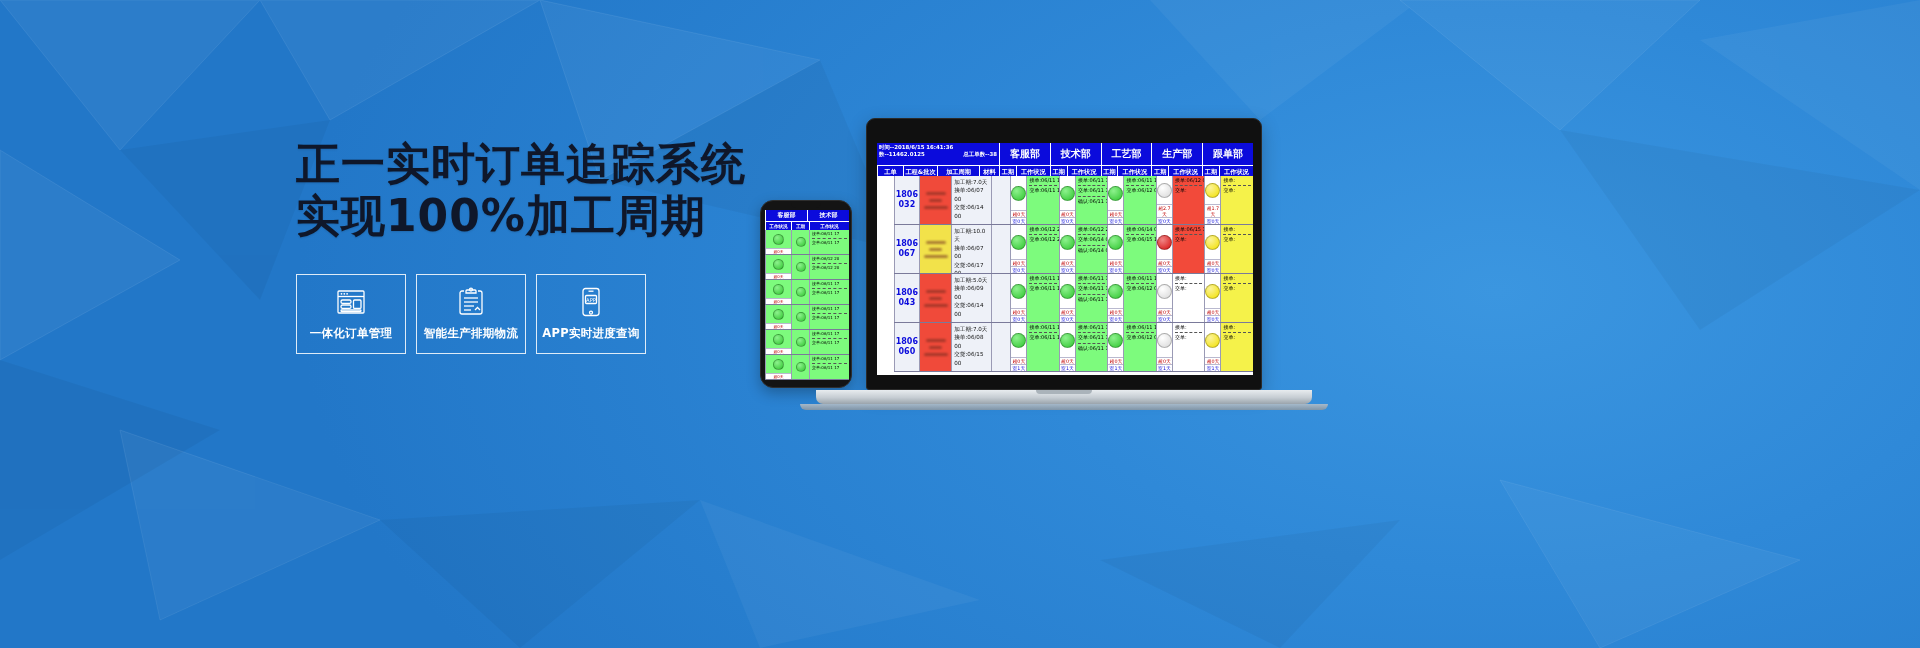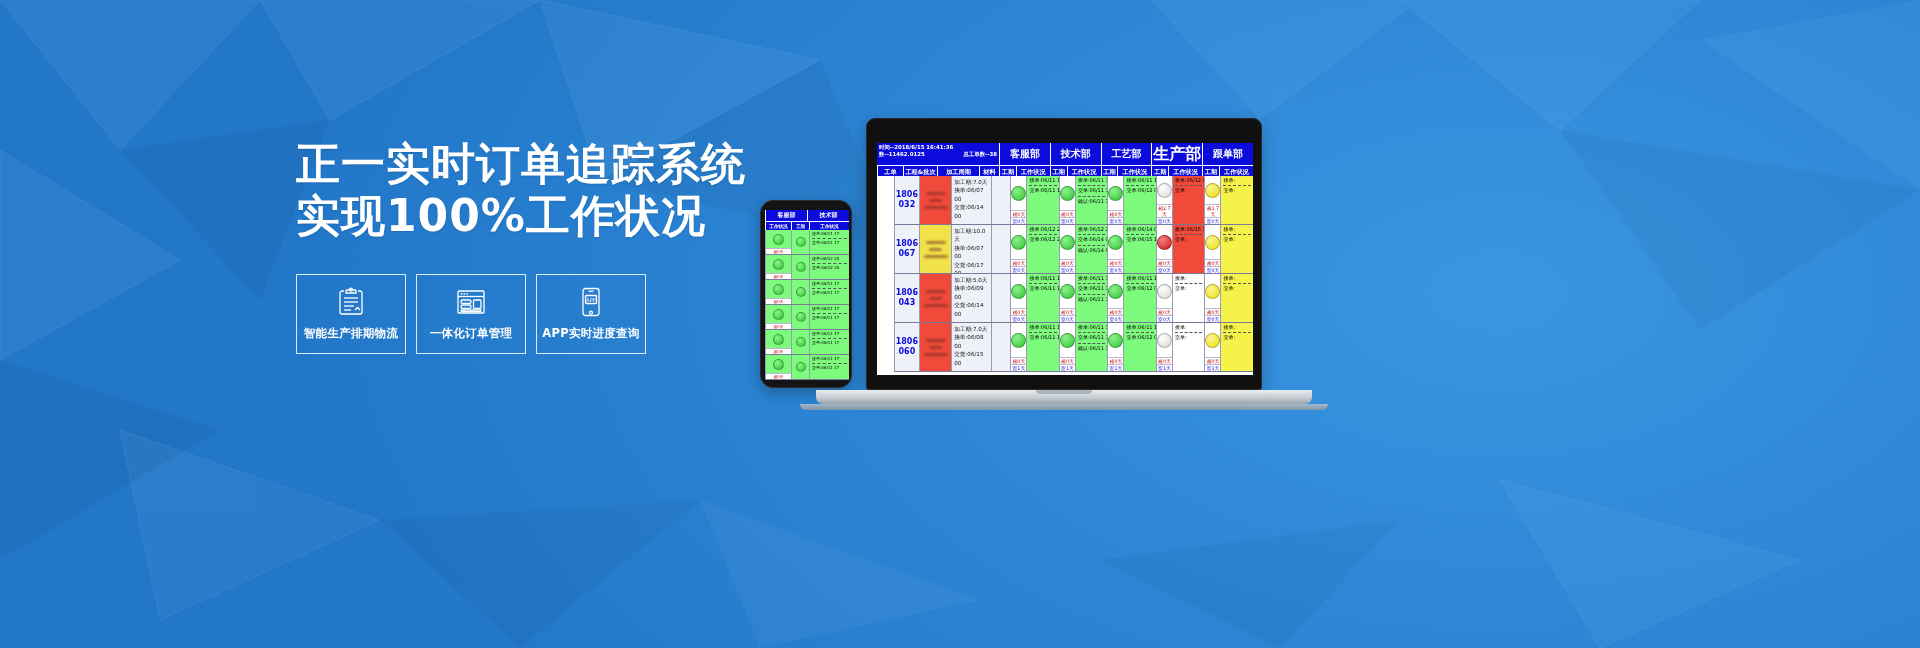--- a/index.html
+++ b/index.html
@@ -15,21 +15,21 @@
     background:
       radial-gradient(1200px 700px at 78% 45%, #3b96e0 0%, #2f89d8 40%, #2277c8 100%),
       linear-gradient(120deg,#2a86d4 0%,#2f8ddb 50%,#2476c5 100%);
   }
   #bg svg { position:absolute; inset:0; width:1920px; height:648px; }
   
   #left {
     position:absolute; left:296px; top:138px; width:420px;
   }
   .headline {
-    color:#ffffff;
+    color:#0f172a;
     font-weight:bold;
     font-size:44px;
     line-height:1.18;
     letter-spacing:1px;
     text-shadow:0 1px 2px rgba(0,0,0,.13);
     white-space:nowrap;
   }
   #cards {
     display:flex; gap:10px; margin-top:32px;
   }
@@ -159,59 +159,59 @@
       <path d="M1400,0 L1700,0 L1560,130 Z"></path>
       <path d="M0,150 L180,260 L0,360 Z"></path>
       <path d="M120,430 L380,520 L160,620 Z"></path>
       <path d="M1500,480 L1800,560 L1600,648 Z"></path>
     </g>
   </svg>
 </div>
 
 <div id="left">
   <div class="headline">正一实时订单追踪系统</div>
-  <div class="headline">实现100%工作状况</div>
+  <div class="headline">实现100%加工周期</div>
 
   <div id="cards">
-
-    <div class="card">
-      <span class="ic">
-        <svg width="26" height="30" viewBox="0 0 26 30" fill="none" stroke="#ffffff" stroke-width="1.3">
-          <path d="M6 4 H4 a2 2 0 0 0 -2 2 v19 a2 2 0 0 0 2 2 h18 a2 2 0 0 0 2 -2 V6 a2 2 0 0 0 -2 -2 h-2"></path>
-          <path d="M9 3 h8 a1 1 0 0 1 1 1 v2 H8 V4 a1 1 0 0 1 1 -1 z"></path>
-          <circle cx="13" cy="2.6" r="1.5"></circle>
-          <line x1="6" y1="11" x2="20" y2="11"></line>
-          <line x1="6" y1="15" x2="20" y2="15"></line>
-          <line x1="6" y1="19" x2="16" y2="19"></line>
-          <path d="M17 23 l2.5 -2.5 l2.5 2.5"></path>
-          <line x1="6" y1="23" x2="13" y2="23"></line>
-        </svg>
-      </span>
-      <span class="lbl">智能生产排期物流</span>
-    </div>
 
     <div class="card">
       <span class="ic">
         <svg width="30" height="26" viewBox="0 0 30 26" fill="none" stroke="#ffffff" stroke-width="1.3">
           <rect x="2" y="2" width="26" height="22" rx="1"></rect>
           <line x1="2" y1="7.5" x2="28" y2="7.5"></line>
           <circle cx="5.5" cy="4.8" r="0.9" fill="#fff" stroke="none"></circle>
           <circle cx="8.3" cy="4.8" r="0.9" fill="#fff" stroke="none"></circle>
           <circle cx="11.1" cy="4.8" r="0.9" fill="#fff" stroke="none"></circle>
           <rect x="5" y="11" width="10" height="3.4" rx="1.4"></rect>
           <rect x="5" y="16" width="10" height="3.4" rx="1.4"></rect>
           <rect x="17.5" y="11" width="7.5" height="8.4" rx="1"></rect>
           <rect x="5" y="21" width="20" height="1.6" rx="0.8"></rect>
         </svg>
       </span>
       <span class="lbl">一体化订单管理</span>
     </div>
 
     <div class="card">
       <span class="ic">
+        <svg width="26" height="30" viewBox="0 0 26 30" fill="none" stroke="#ffffff" stroke-width="1.3">
+          <path d="M6 4 H4 a2 2 0 0 0 -2 2 v19 a2 2 0 0 0 2 2 h18 a2 2 0 0 0 2 -2 V6 a2 2 0 0 0 -2 -2 h-2"></path>
+          <path d="M9 3 h8 a1 1 0 0 1 1 1 v2 H8 V4 a1 1 0 0 1 1 -1 z"></path>
+          <circle cx="13" cy="2.6" r="1.5"></circle>
+          <line x1="6" y1="11" x2="20" y2="11"></line>
+          <line x1="6" y1="15" x2="20" y2="15"></line>
+          <line x1="6" y1="19" x2="16" y2="19"></line>
+          <path d="M17 23 l2.5 -2.5 l2.5 2.5"></path>
+          <line x1="6" y1="23" x2="13" y2="23"></line>
+        </svg>
+      </span>
+      <span class="lbl">智能生产排期物流</span>
+    </div>
+
+    <div class="card">
+      <span class="ic">
         <svg width="22" height="30" viewBox="0 0 22 30" fill="none" stroke="#ffffff" stroke-width="1.3">
           <rect x="3" y="1.5" width="16" height="27" rx="2.4"></rect>
           <line x1="8.5" y1="4.2" x2="13.5" y2="4.2"></line>
           <circle cx="11" cy="25.6" r="1.5"></circle>
           <rect x="5.5" y="8.5" width="11" height="8" rx="1"></rect>
           <text x="11" y="14.6" font-size="5.2" font-family="DejaVu Sans, sans-serif" fill="#ffffff" stroke="none" text-anchor="middle">APP</text>
         </svg>
       </span>
       <span class="lbl">APP实时进度查询</span>
     </div>
@@ -355,21 +355,21 @@
               <div>时间--2018/6/15 16:41:36</div>
               <div style="display: flex; justify-content: space-between; gap: 3px;">
                 <span>数--11462.0125</span>
                 <span>总工单数--38</span>
               </div>
             </div>
             <div class="erp-depts">
               <div class="erp-dept" style="font-size: 10px;">客服部</div>
               <div class="erp-dept" style="font-size: 10px;">技术部</div>
               <div class="erp-dept" style="font-size: 10px;">工艺部</div>
-              <div class="erp-dept" style="font-size: 16px;">生产部</div>
+              <div class="erp-dept" style="font-size: 10px;">生产部</div>
               <div class="erp-dept" style="font-size: 10px;">跟单部</div>
             </div>
           </div>
           <div class="erp-sub" style="height: 11px; font-size: 6.2px; line-height: 11px;">
             <div style="width: 26px;">工单</div>
             <div style="width: 34px;">工程&amp;批次</div>
             <div style="width: 42px;">加工周期</div>
             <div style="width: 20px;">材料</div>
             <div style="width: 16.764px;">工期</div>
             <div style="width: 34.036px;">工作状况</div>

